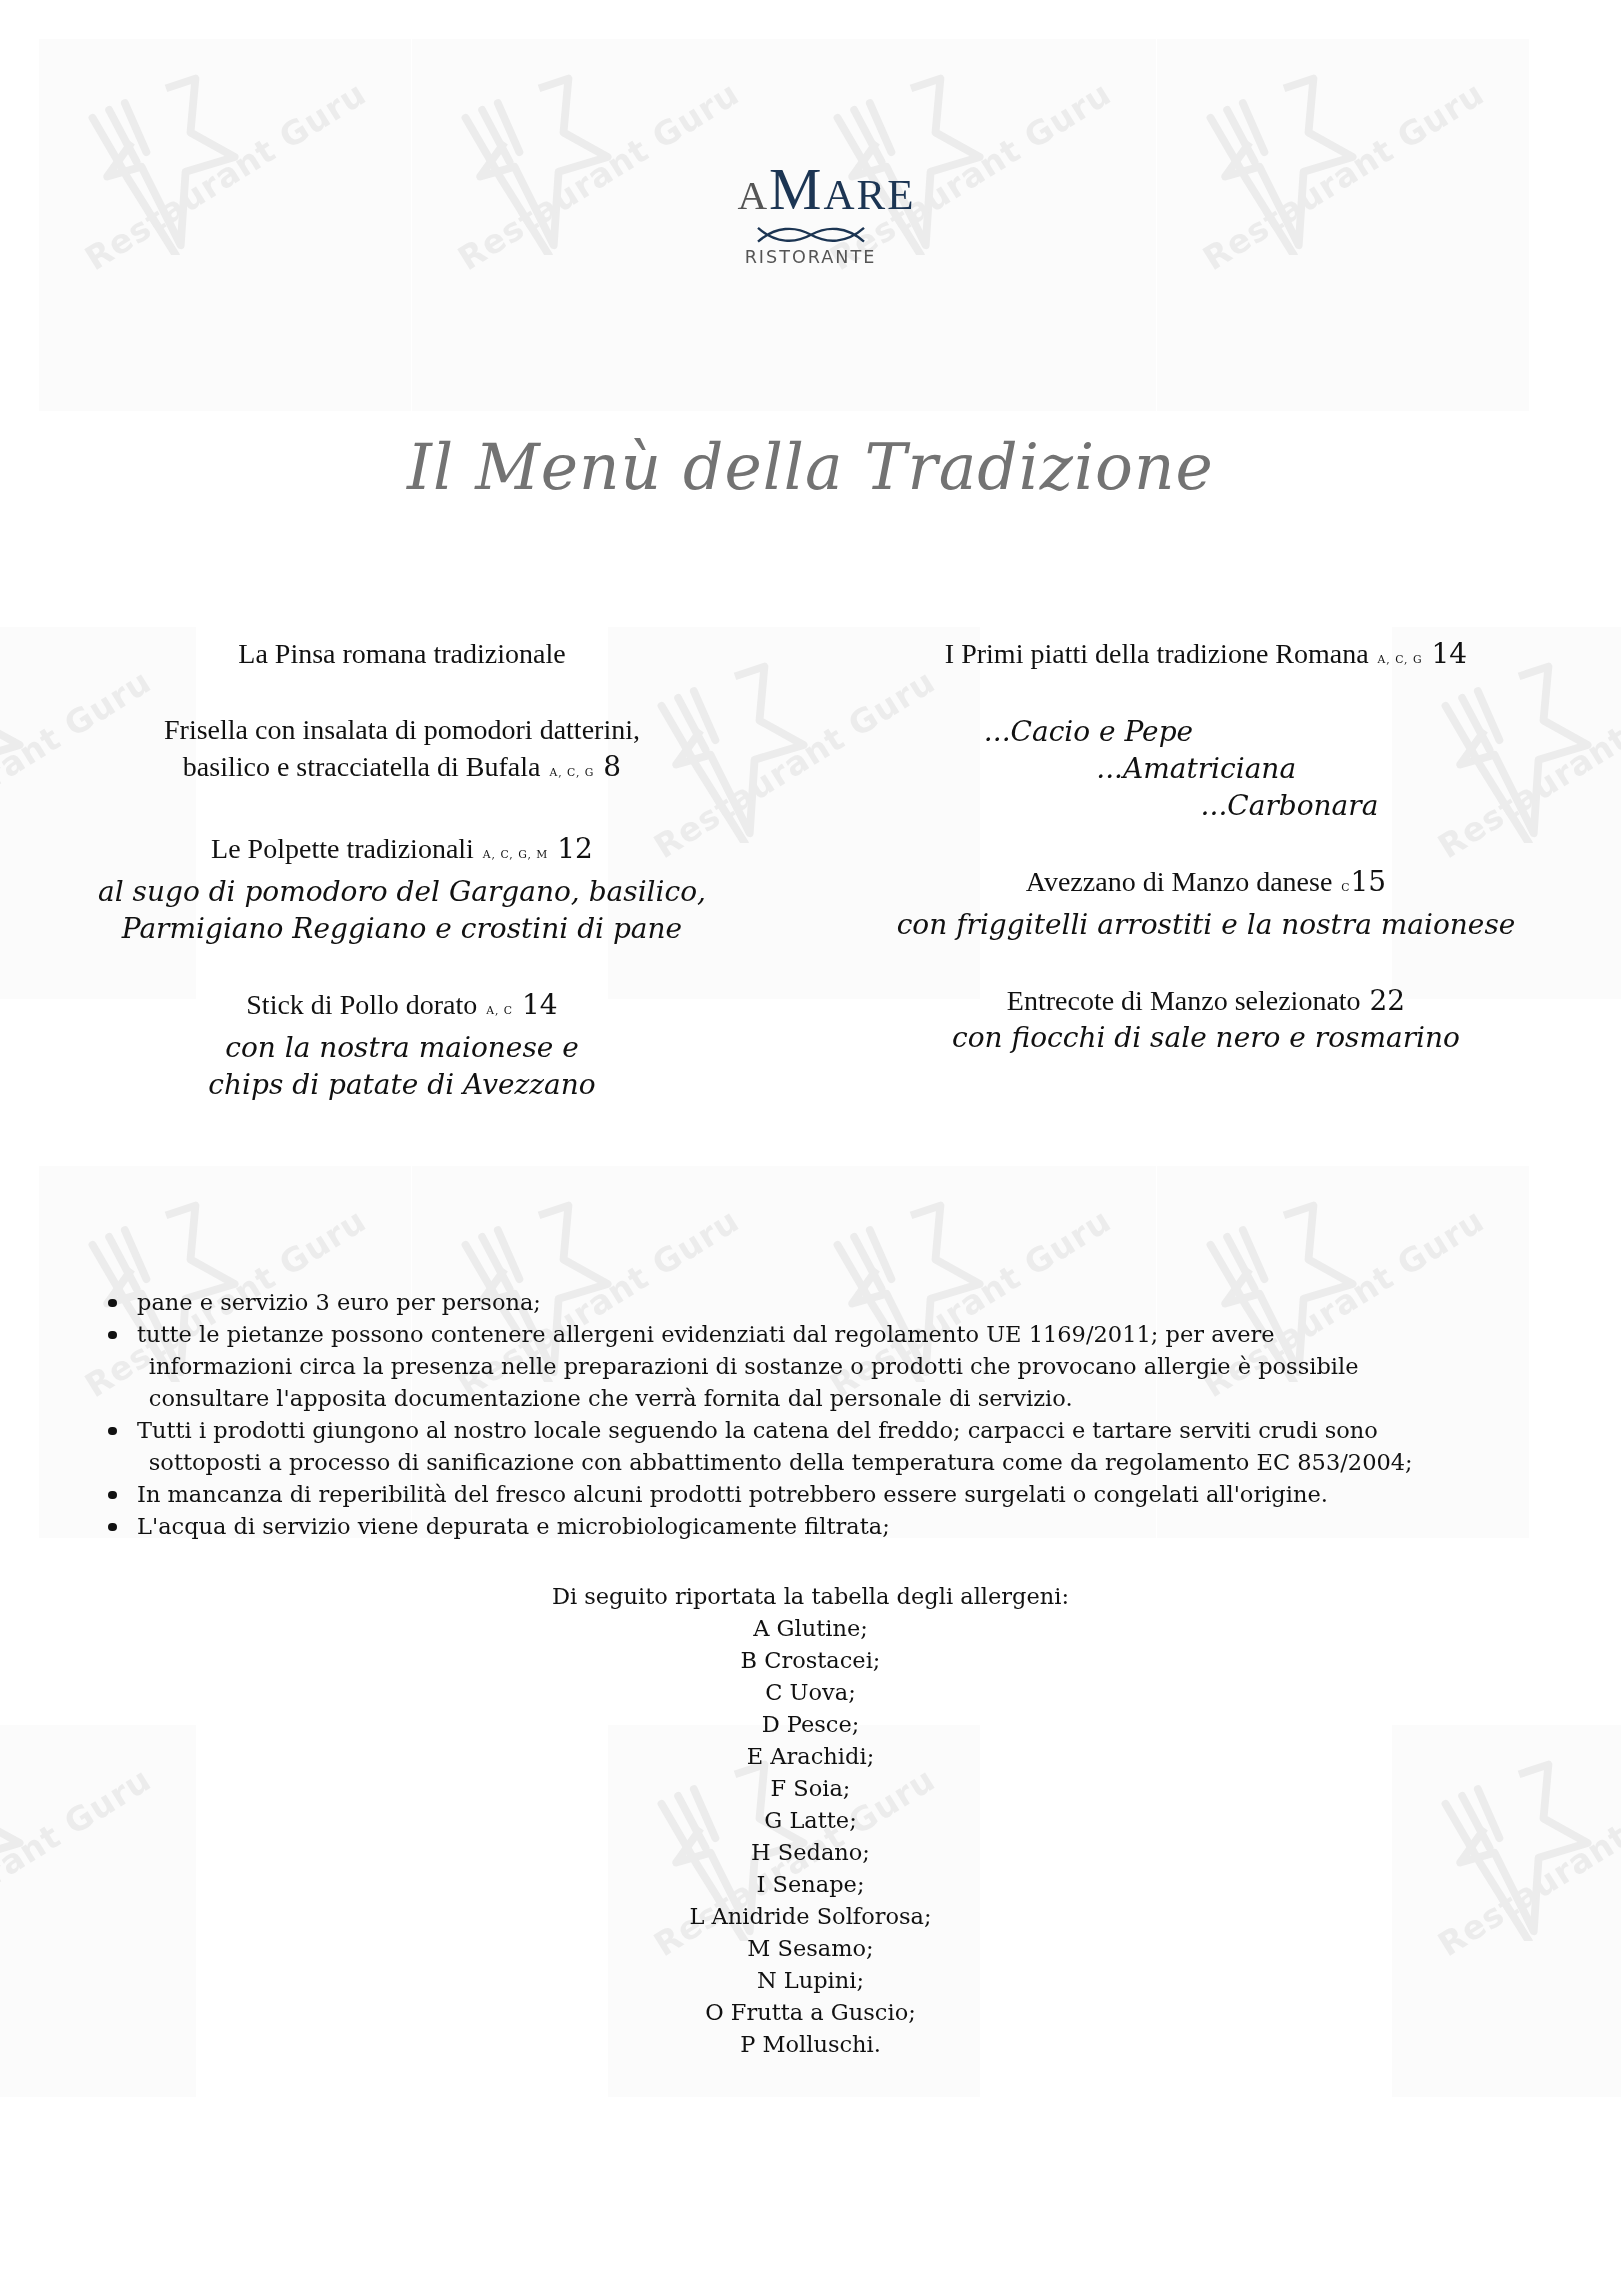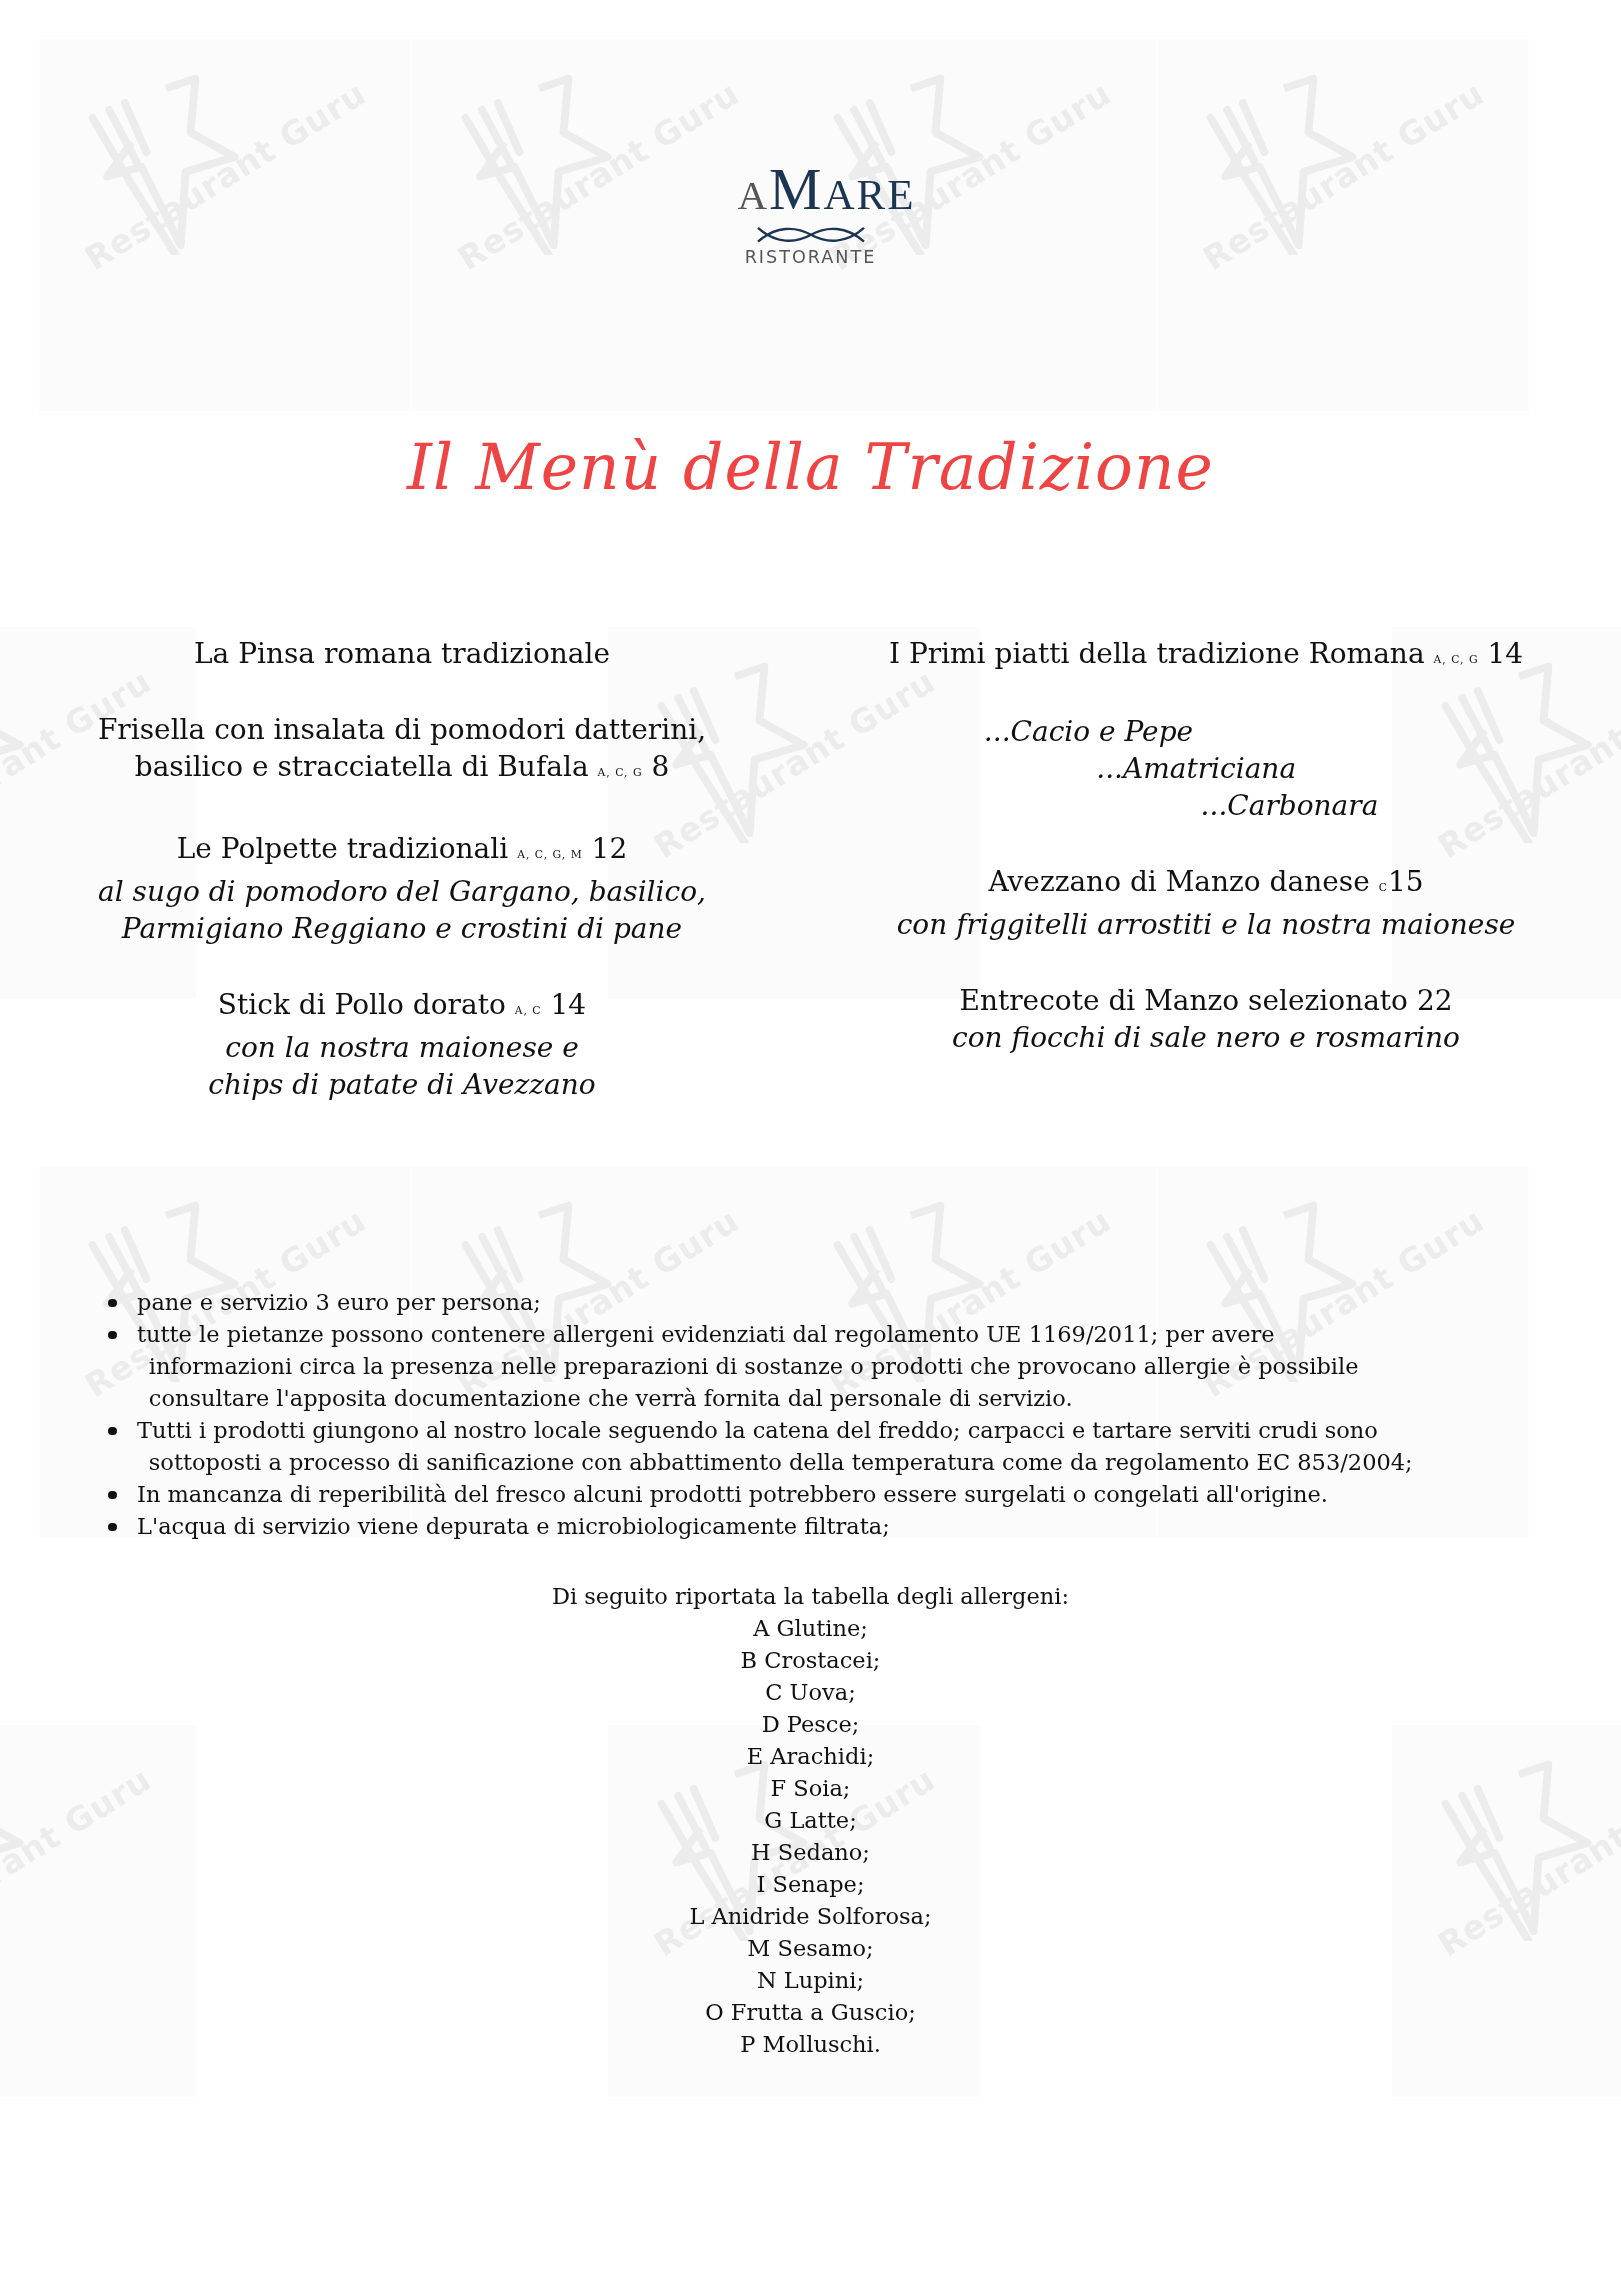--- a/index.html
+++ b/index.html
@@ -31,28 +31,28 @@
   .logo-name .rest { font-size: 43px; }
   .logo-fish { display: block; margin: 3.9px auto 0; }
   .logo-sub {
     font-family: "DejaVu Sans", sans-serif; font-size: 17.6px;
     letter-spacing: 2px; color: #555555; margin-top: 2px;
   }
   
   .title {
     position: absolute; left: 0; width: 1621px; top: 431px; text-align: center;
     font-family: "DejaVu Serif", "Liberation Serif", serif; font-style: italic;
-    font-size: 63px; color: #ef4444; letter-spacing: 1px;
+    font-size: 63px; color: #737373; letter-spacing: 1px;
   }
   
   .col { position: absolute; top: 635px; text-align: center; }
   .col-left { left: 59px; width: 686px; }
   .col-right { left: 848px; width: 716px; }
   .dish { font-size: 28px; line-height: 37px; }
-  .dish .name { font-style: normal; }
+  .dish .name { font-style: normal; font-family: Liberation Serif, serif; }
   .dish .desc { font-style: italic; }
   .dish .allerg { font-size: 10.8px; letter-spacing: 1px; vertical-align: baseline; }
   .gap1 { height: 39px; }
   .pasta-list { font-style: italic; font-size: 28px; line-height: 37px; margin-top: 35px; }
   .pasta-list div:nth-child(1) { padding-right: 235px; }
   .pasta-list div:nth-child(2) { padding-right: 19.6px; }
   .pasta-list div:nth-child(3) { padding-left: 167px; }
   
   .notes {
     position: absolute; left: 106px; top: 1286px; width: 1509px;

